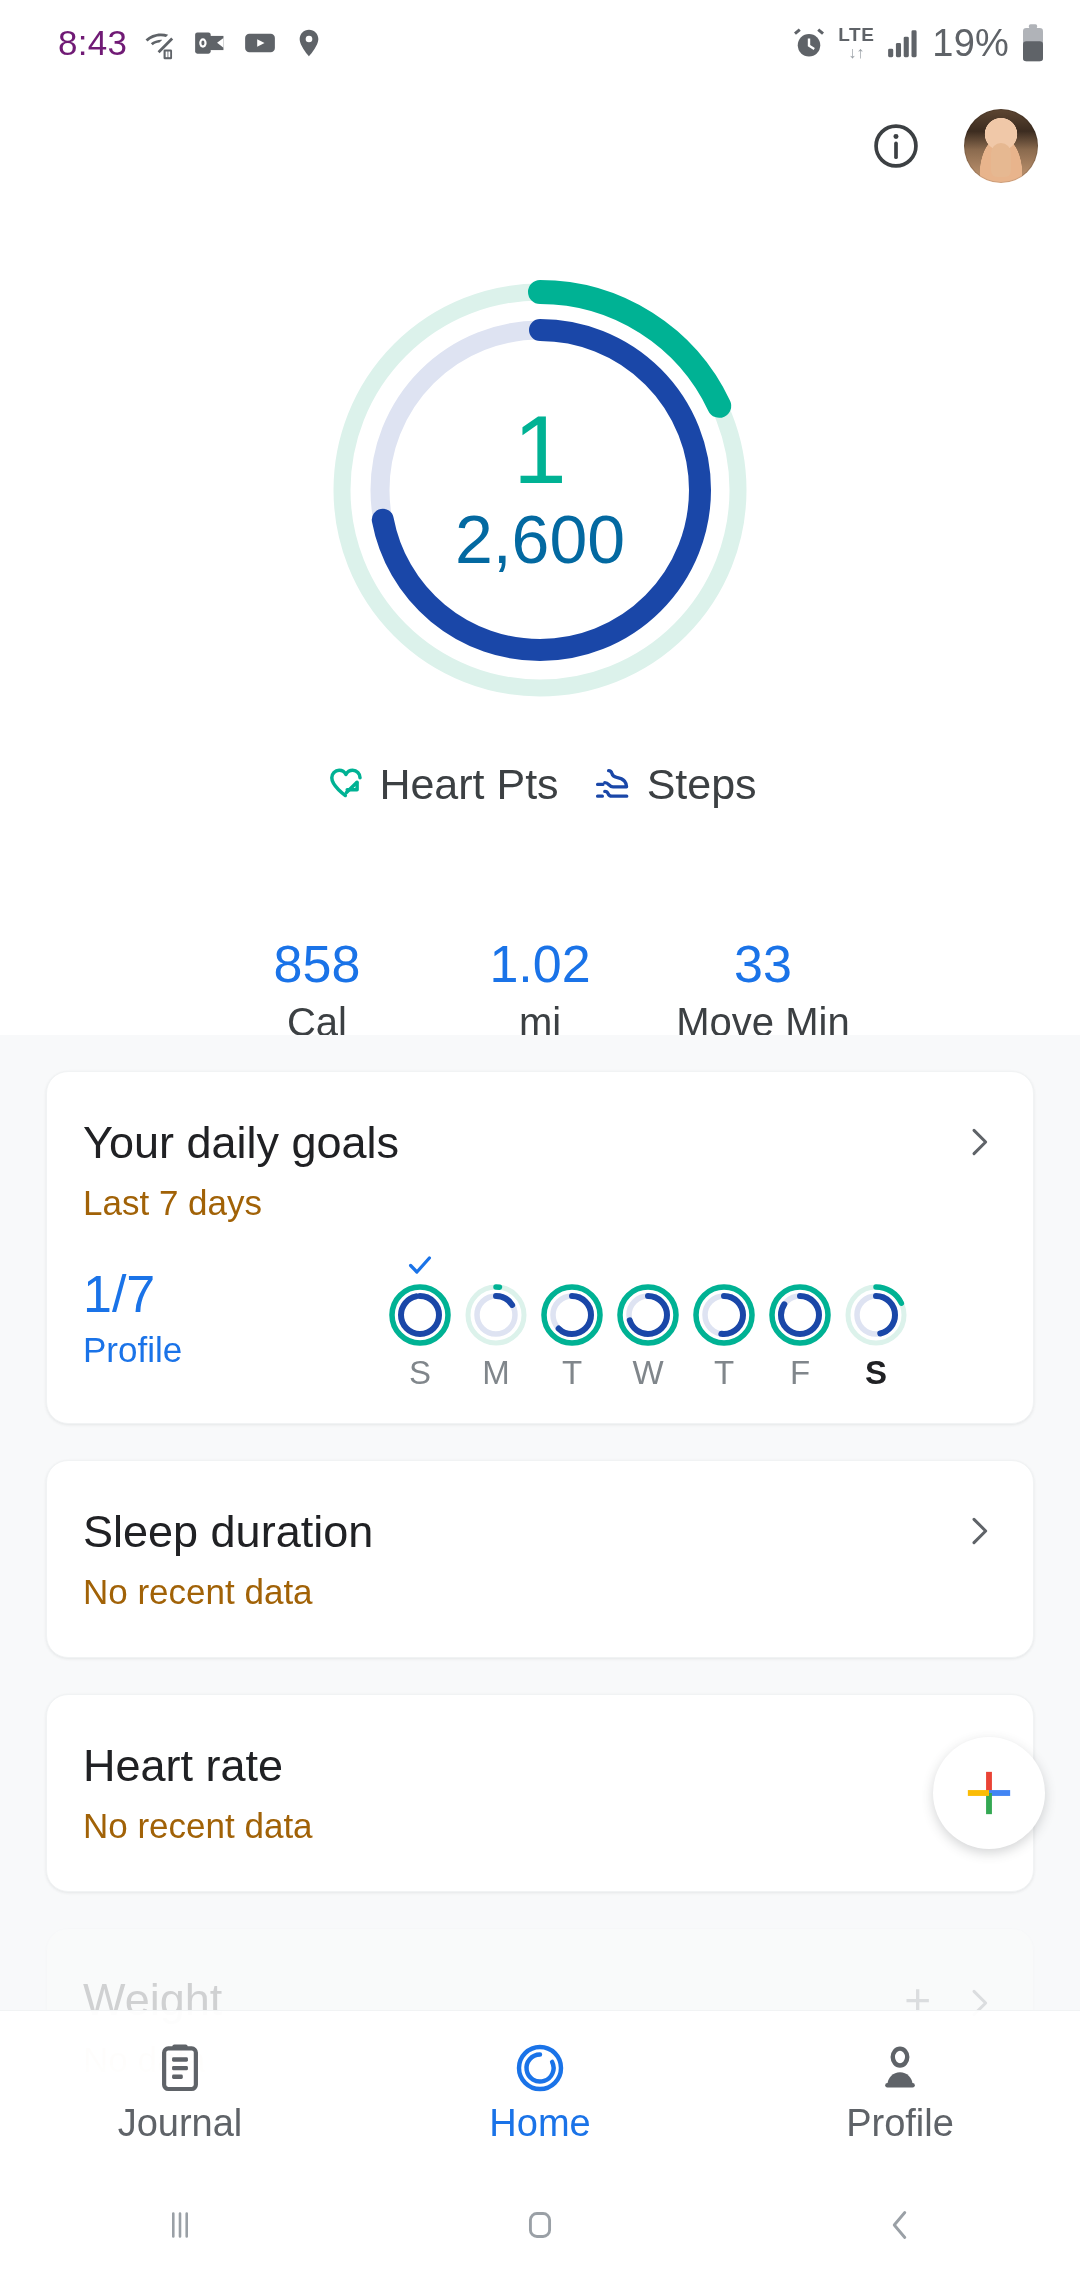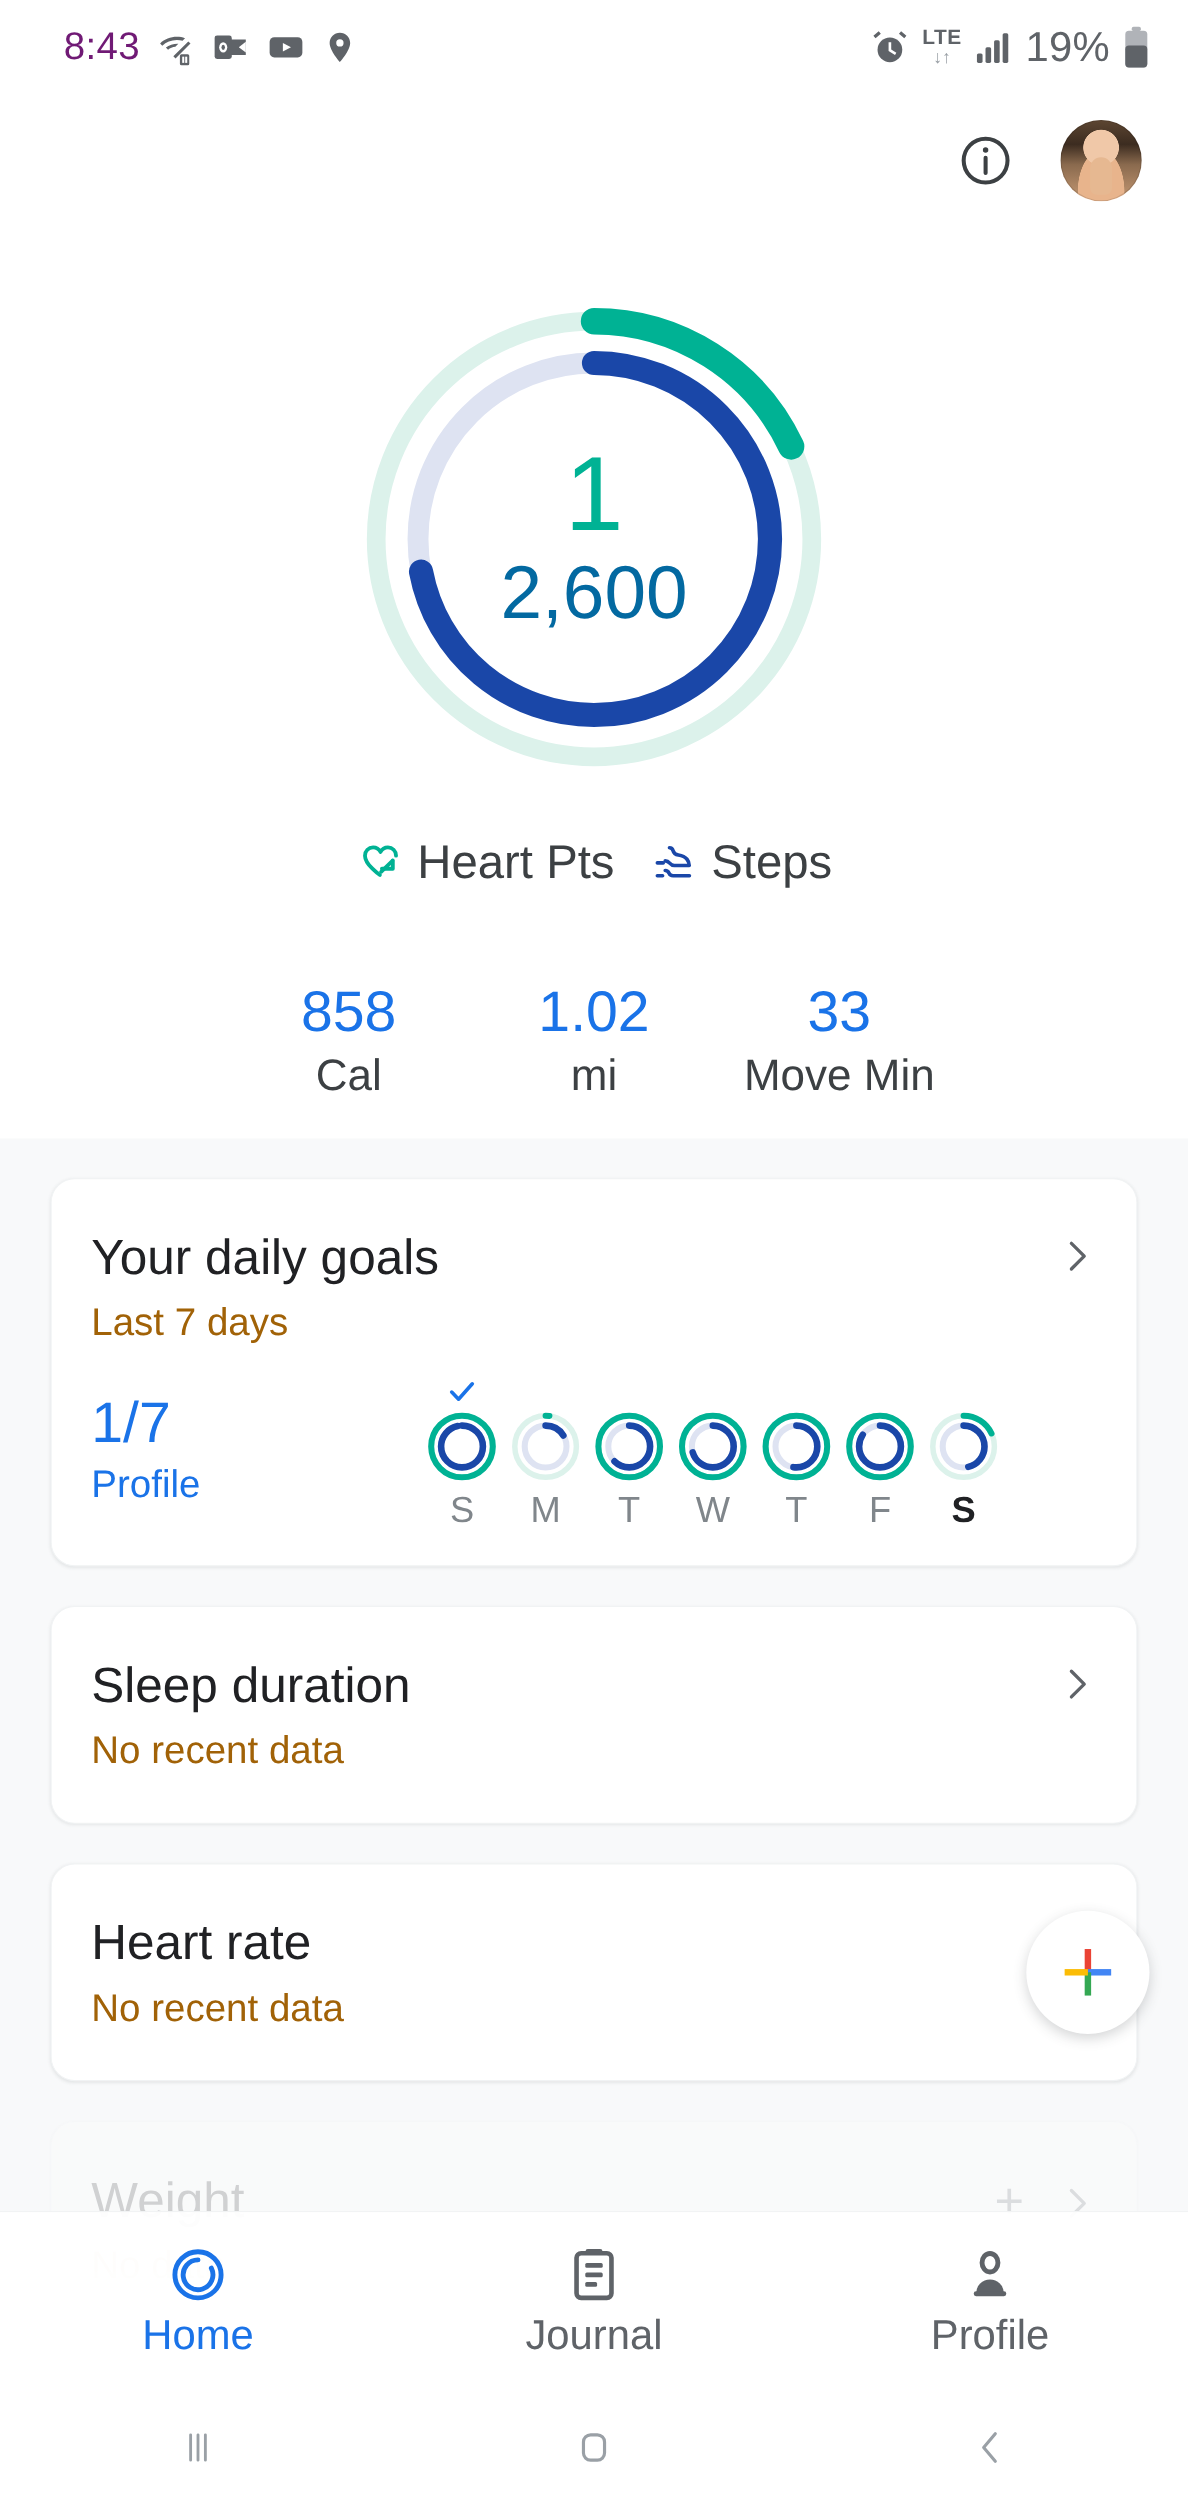--- a/index.html
+++ b/index.html
@@ -70,21 +70,21 @@
     display:flex; align-items:center; justify-content:center; gap:32px;
   }
   .legend-item{ display:flex; align-items:center; gap:12px; cursor:pointer; }
   .legend-item span{ font-size:43px; color:#3c4043; }
 
   
   .stats{
     position:absolute; top:890px; left:0; width:1080px; height:130px;
     display:flex; align-items:flex-start; justify-content:center;
   }
-  .stat{ width:223px; text-align:center; cursor:pointer; }
+  .stat{ width:223px; text-align:center; cursor:pointer;margin-top:44px; }
   .stat .v{ font-size:52px; color:#1A73E8; line-height:1.16; }
   .stat .l{ font-size:40px; color:#3c4043; line-height:1.2; margin-top:4px; }
 
   
   .content{
     position:absolute; top:1035px; left:0; width:1080px; height:1030px;
     background:#F8F9FA; padding:0 46px;
   }
   .card{
     background:#ffffff; border-radius:22px; border:1px solid #f1f3f4;
@@ -420,41 +420,41 @@
             <path d="M9 5l7 7-7 7"></path>
           </svg>
         </span>
       </div>
     </div>
   </div>
 
 </div>
 
 <div class="bottomnav">
-  <div class="nav-item active">
-    <span class="ico">
-      <svg width="56" height="56" viewBox="0 0 24 24" fill="none" stroke="#1A73E8" stroke-width="1.9" stroke-linecap="round">
-        <circle cx="12" cy="12" r="9"></circle>
-        <path d="M12 6.2a5.8 5.8 0 1 0 5.2 3.2"></path>
-      </svg>
-    </span>
-    <span class="lbl">Home</span>
-  </div>
   <div class="nav-item">
     <span class="ico">
       <svg width="56" height="56" viewBox="0 0 24 24" fill="none" stroke="#5f6368" stroke-width="1.8" stroke-linejoin="round">
         <rect x="5.2" y="3.6" width="13.6" height="17.4" rx="1.8"></rect>
         <path d="M9.6 3.6V2.8h4.8v.8"></path>
         <rect x="8.6" y="7.4" width="6.8" height="1.9" rx=".6" fill="#5f6368" stroke="none"></rect>
         <rect x="8.6" y="11.1" width="6.8" height="1.9" rx=".6" fill="#5f6368" stroke="none"></rect>
         <rect x="8.6" y="14.8" width="4.6" height="1.9" rx=".6" fill="#5f6368" stroke="none"></rect>
       </svg>
     </span>
     <span class="lbl">Journal</span>
   </div>
+  <div class="nav-item active">
+    <span class="ico">
+      <svg width="56" height="56" viewBox="0 0 24 24" fill="none" stroke="#1A73E8" stroke-width="1.9" stroke-linecap="round">
+        <circle cx="12" cy="12" r="9"></circle>
+        <path d="M12 6.2a5.8 5.8 0 1 0 5.2 3.2"></path>
+      </svg>
+    </span>
+    <span class="lbl">Home</span>
+  </div>
   <div class="nav-item">
     <span class="ico">
       <svg width="56" height="56" viewBox="0 0 24 24" fill="none" stroke="#5f6368" stroke-width="1.9" stroke-linecap="round">
         <ellipse cx="12" cy="7.3" rx="3.1" ry="3.6"></ellipse>
         <path d="M6.6 19.2a5.4 5.4 0 0 1 10.8 0z" fill="#5f6368" stroke="none"></path>
         <path d="M6.6 19.4h10.8"></path>
       </svg>
     </span>
     <span class="lbl">Profile</span>
   </div>

